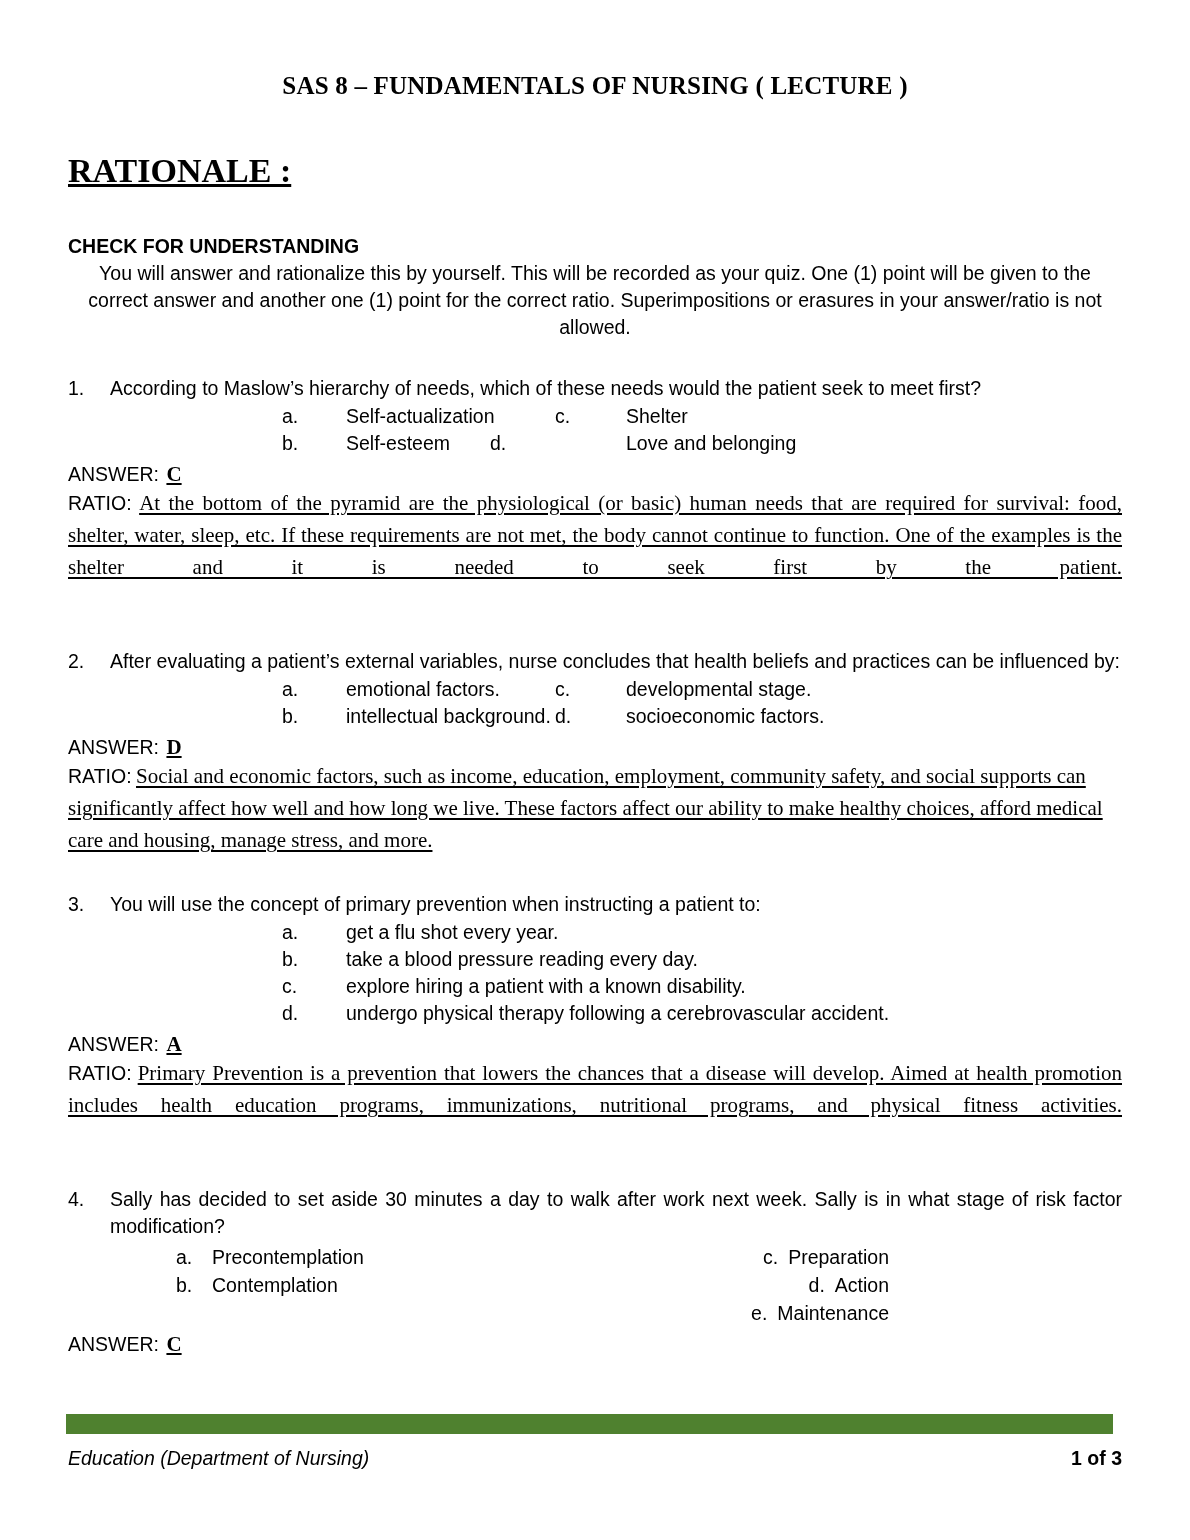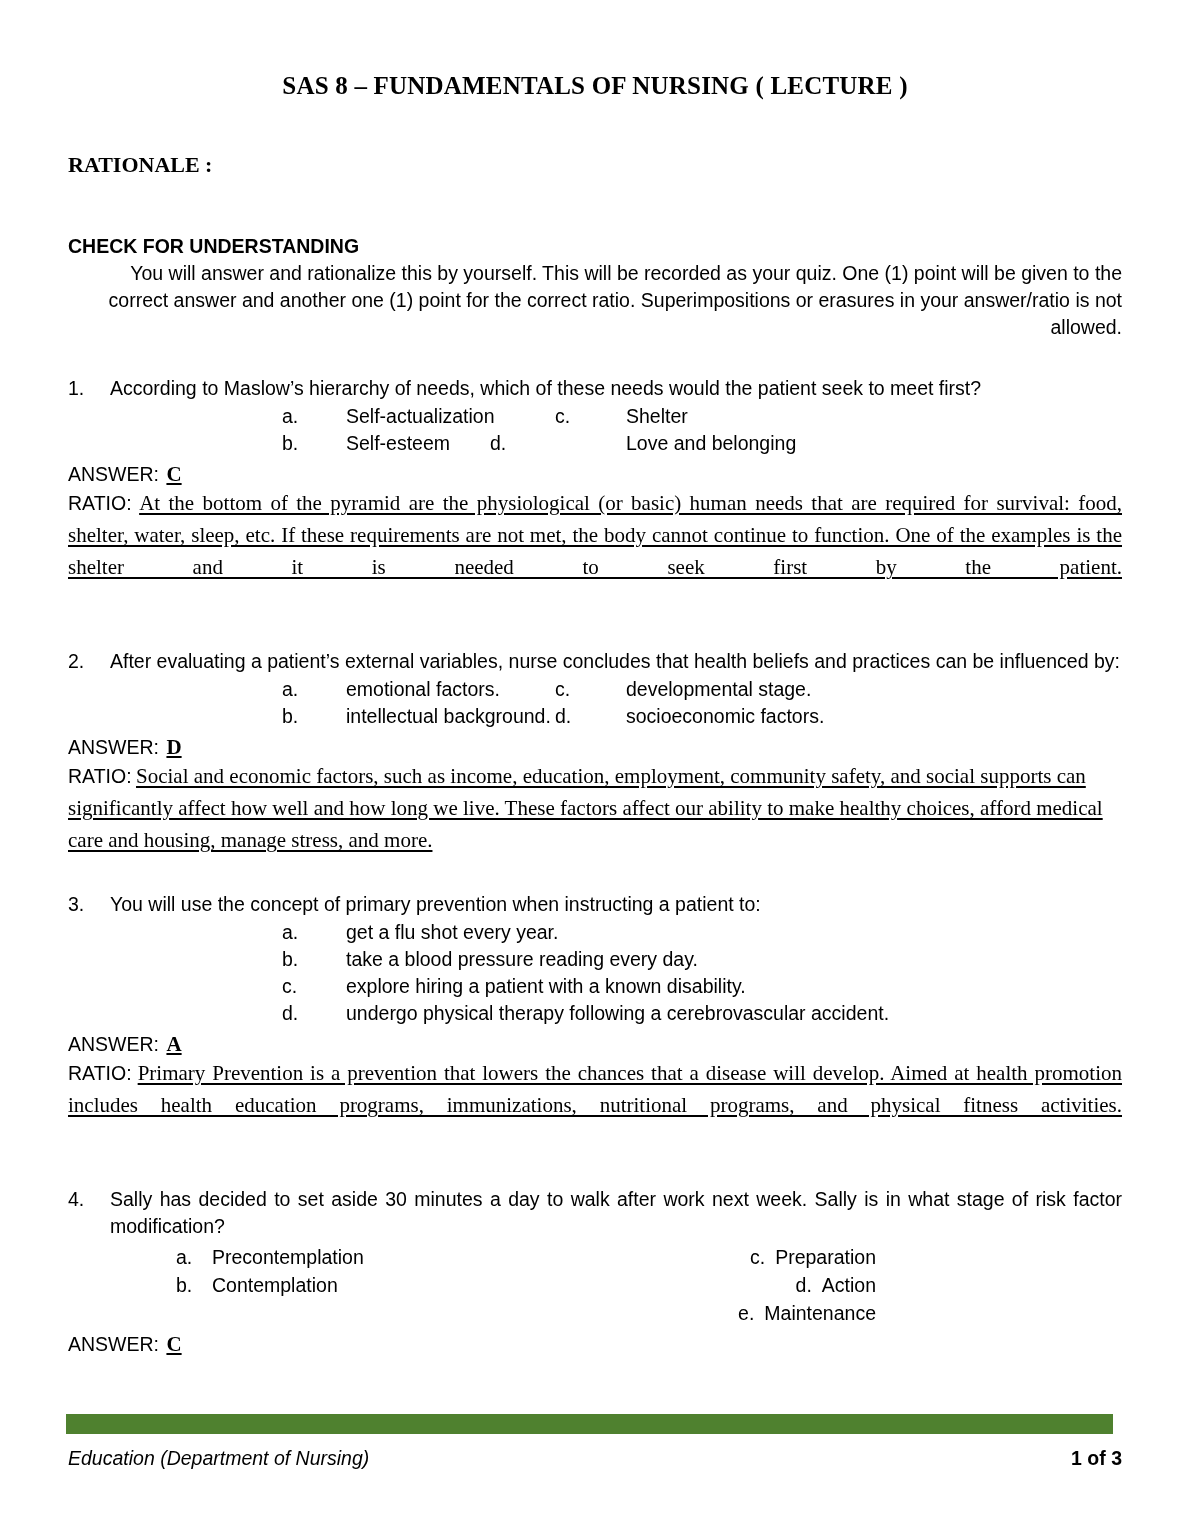--- a/index.html
+++ b/index.html
@@ -30,21 +30,22 @@
     letter-spacing: 0.2px;
   }
 
   
   .rationale-heading {
     position: absolute;
     left: 68px;
     top: 152px;
     font-family: "Liberation Serif", serif;
     font-weight: bold;
-    font-size: 22px;
+    font-size: 34px;
+    text-decoration: underline;
   }
 
   
   .content {
     position: absolute;
     left: 68px;
     top: 234px;
     width: 1054px;
   }
 
@@ -54,21 +55,21 @@
     font-size: 19.5px;
     line-height: 24px;
     margin: 0 0 2px 0;
   }
 
   .intro {
     font-family: "Liberation Sans", sans-serif;
     font-size: 19.5px;
     line-height: 27px;
     margin: 0;
-    text-align: right;
+    text-align: center;
   }
 
   
   .q-block { margin-top: 34px; }
   .q-block.first { margin-top: 34px; }
 
   .q-line {
     position: relative;
     font-family: "Liberation Sans", sans-serif;
     font-size: 19.5px;
@@ -116,21 +117,21 @@
     position: absolute;
     left: 108px;
     top: 0;
     width: 380px;
   }
   .q4-left .r { position: relative; height: 28px; }
   .q4-left .ltr { position: absolute; left: 0; }
   .q4-left .txt { position: absolute; left: 36px; }
   .q4-right {
     position: absolute;
-    left: 523px;
+    left: 536px;
     top: 0;
     width: 285px;
     text-align: right;
   }
   .q4-right .r { height: 28px; white-space: nowrap; }
   .q4-right .ltr { margin-right: 10px; }
 
   
   .answer-line {
     font-family: "Liberation Sans", sans-serif;

